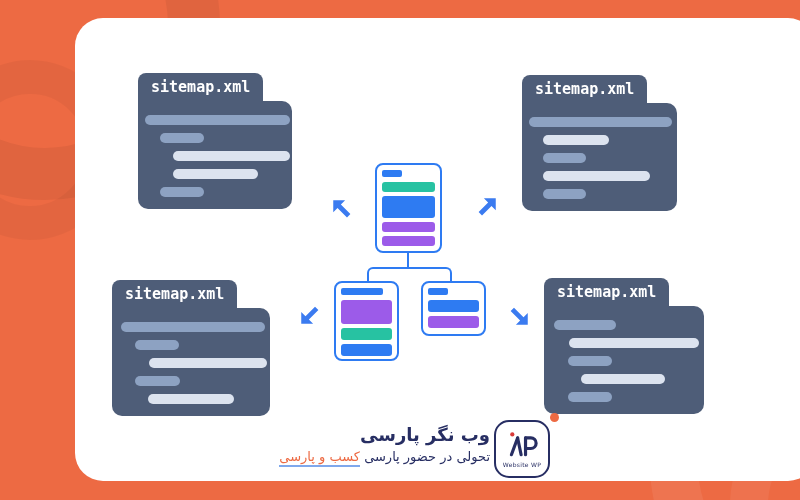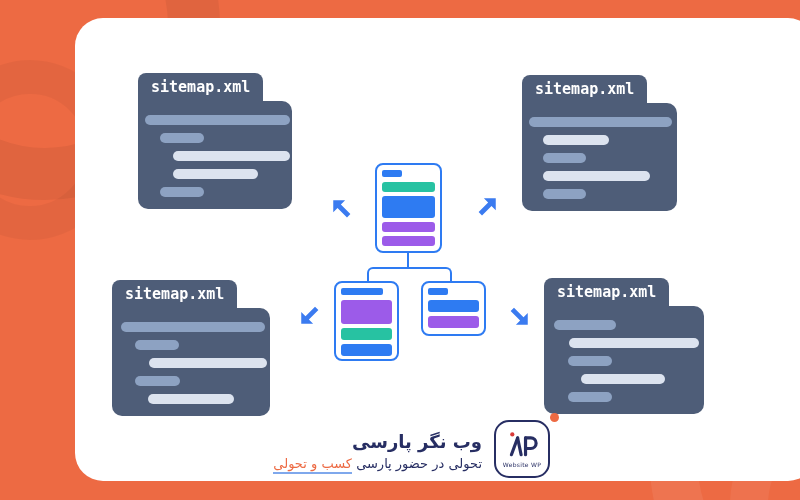--- a/index.html
+++ b/index.html
@@ -47,21 +47,21 @@
 
   .arrow { position:absolute; width:30px; height:30px; }
   .arrow svg { display:block; width:100%; height:100%; fill:#3B7BF0; }
   .a-ul { left:252px; top:176px; }
   .a-ur { left:397px; top:174px; transform:scaleX(-1); }
   .a-dl { left:220px; top:282px; transform:scaleY(-1); }
   .a-dr { left:429px; top:283px; transform:scale(-1,-1); }
 
   
   .branding { position:absolute; left:90px; top:402px; width:385px; display:flex;
-    justify-content:flex-end; align-items:center; gap:12px; }
+    justify-content:flex-end; align-items:flex-start; gap:4px; }
   .btext { text-align:right; direction:rtl; padding-top:3px; }
   .btitle { color:#272E63; font-weight:bold; font-size:18px; line-height:1.3; }
   .btag { color:#272E63; font-size:13px; margin-top:3px; }
   .btag .hl { color:#ED6A43; border-bottom:2px solid #7FA8EC; padding-bottom:1px; }
   .logo { position:relative; width:56px; height:58px; border:2.5px solid #272E63; border-radius:15px;
     display:flex; flex-direction:column; align-items:center; justify-content:center; background:#fff; }
   .logocap { font-size:6px; color:#272E63; letter-spacing:0.3px; margin-top:1px; }
   .logodot { position:absolute; right:-11px; top:-9px; width:9px; height:9px; border-radius:50%; background:#ED6A43; }
 </style>
 </head>
@@ -156,21 +156,21 @@
       <svg viewBox="0 0 24 24">
           <path d="M5 5 h9.5 l-3.4 3.4 7.6 7.6 -2.7 2.7 -7.6 -7.6 -3.4 3.4 Z"></path>
         </svg>
     </div>
 
     <div class="branding">
       <div class="btext">
         <div class="btitle">وب نگر پارسی</div>
         <div class="btag">
           <span>تحولی در حضور پارسی</span>
-          <span class="hl">کسب و تحولی</span>
+          <span class="hl">کسب و پارسی</span>
         </div>
       </div>
       <div class="logo">
         <svg width="36" height="30" viewBox="0 0 40 34">
           <g stroke="#272E63" stroke-width="3.6" fill="none" stroke-linecap="round">
             <path d="M8 28 L15 9"></path>
             <path d="M15 9 L19 28"></path>
             <path d="M24 28 V9"></path>
             <path d="M24 9 h6 a6 6 0 0 1 0 12 h-6"></path>
           </g>

